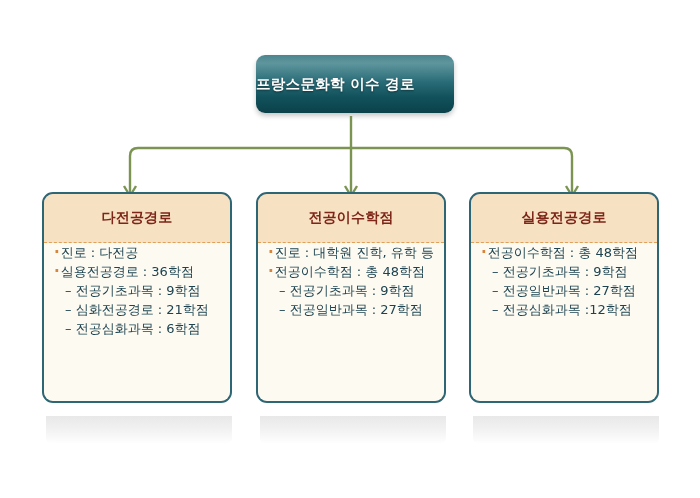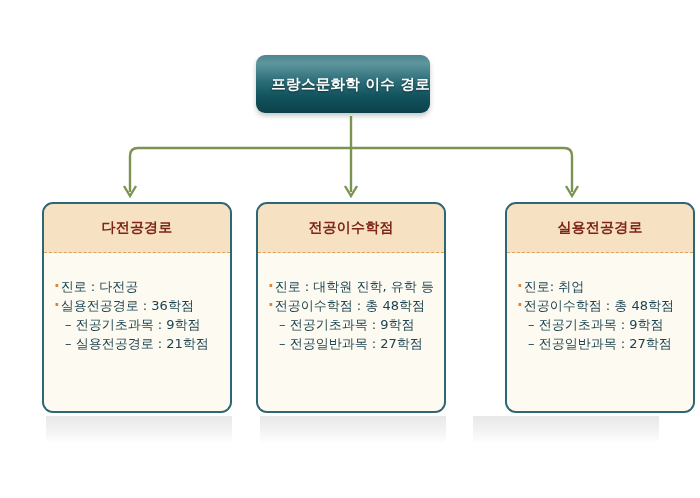--- a/index.html
+++ b/index.html
@@ -16,33 +16,33 @@
     height: 498px;
     background: #ffffff;
     overflow: hidden;
   }
 
   
   .root-node {
     position: absolute;
     left: 256px;
     top: 55px;
-    width: 174px;
+    width: 198px;
     height: 58px;
     border-radius: 9px;
     background: linear-gradient(to bottom,
         #4d858f 0%,
         #5f969d 14%,
         #2a6d78 46%,
         #12525c 72%,
         #0b4149 100%);
     box-shadow: 0 3px 5px rgba(0,0,0,0.22);
     display: flex;
     align-items: center;
-    justify-content: flex-end;
+    justify-content: flex-start;
   }
   .root-node-label {
     color: #ffffff;
     font-size: 14.5px;
     font-weight: bold;
     letter-spacing: 0.3px;
     text-shadow: 0 1px 2px rgba(0,0,0,0.45);
     white-space: nowrap;
   }
 
@@ -52,62 +52,62 @@
     left: 0;
     top: 0;
     width: 700px;
     height: 498px;
     pointer-events: none;
   }
 
   
   .card {
     position: absolute;
-    top: 202px;
+    top: 192px;
     width: 190px;
     height: 211px;
     border: 2px solid #2d6675;
     border-radius: 11px;
     background: #a3a3a3;
     box-sizing: border-box;
     overflow: hidden;
   }
   .card-shadow {
     position: absolute;
     top: 416px;
     width: 186px;
     height: 28px;
     background: linear-gradient(to bottom, #e8e8e8 0%, #f1f1f1 45%, #ffffff 100%);
     border-radius: 0 0 6px 6px;
     z-index: 0;
   }
   .card-1 { left: 42px; }
   .card-2 { left: 256px; }
-  .card-3 { left: 469px; margin-left: 36px; }
+  .card-3 { left: 469px; }
   .shadow-1 { left: 46px; }
   .shadow-2 { left: 260px; }
   .shadow-3 { left: 473px; }
 
   .card-header {
     height: 48px;
     background: #f6e1c2;
     display: flex;
     align-items: center;
     justify-content: center;
     border-bottom: 1px dashed #e0a05a;
   }
   .card-header-label {
     color: #7d2517;
     font-size: 14px;
     font-weight: bold;
     letter-spacing: 0.2px;
     white-space: nowrap;
   }
   .card-body {
-    padding: 24px 8px 8px 9px;
+    padding: 0 8px 8px 9px;
     background: #fdfaf2;
     height: calc(100% - 49px);
     box-sizing: border-box;
   }
   .line {
     color: #1d4350;
     font-size: 13px;
     line-height: 19px;
     white-space: nowrap;
   }
@@ -153,41 +153,42 @@
   <div class="card-shadow shadow-3"></div>
 
   <div class="card card-1">
     <div class="card-header">
       <span class="card-header-label">다전공경로</span>
     </div>
     <div class="card-body">
       <div class="line bullet">진로 : 다전공</div>
       <div class="line bullet">실용전공경로 : 36학점</div>
       <div class="line sub">– 전공기초과목 : 9학점</div>
-      <div class="line sub">– 실용전공경로 : 21학점</div>
+      <div class="line sub">– 심화전공경로 : 21학점</div>
+      <div class="line sub">– 전공심화과목 : 6학점</div>
     </div>
   </div>
 
   <div class="card card-2">
     <div class="card-header">
       <span class="card-header-label">전공이수학점</span>
     </div>
     <div class="card-body">
       <div class="line bullet">진로 : 대학원 진학, 유학 등</div>
       <div class="line bullet">전공이수학점 : 총 48학점</div>
       <div class="line sub">– 전공기초과목 : 9학점</div>
       <div class="line sub">– 전공일반과목 : 27학점</div>
     </div>
   </div>
 
   <div class="card card-3">
     <div class="card-header">
       <span class="card-header-label">실용전공경로</span>
     </div>
     <div class="card-body">
-      <div class="line bullet">진로: 취업</div>
       <div class="line bullet">전공이수학점 : 총 48학점</div>
       <div class="line sub">– 전공기초과목 :  9학점</div>
       <div class="line sub">– 전공일반과목 :  27학점</div>
+      <div class="line sub">– 전공심화과목 :12학점</div>
     </div>
   </div>
 
 </div>
 
 </body></html>

